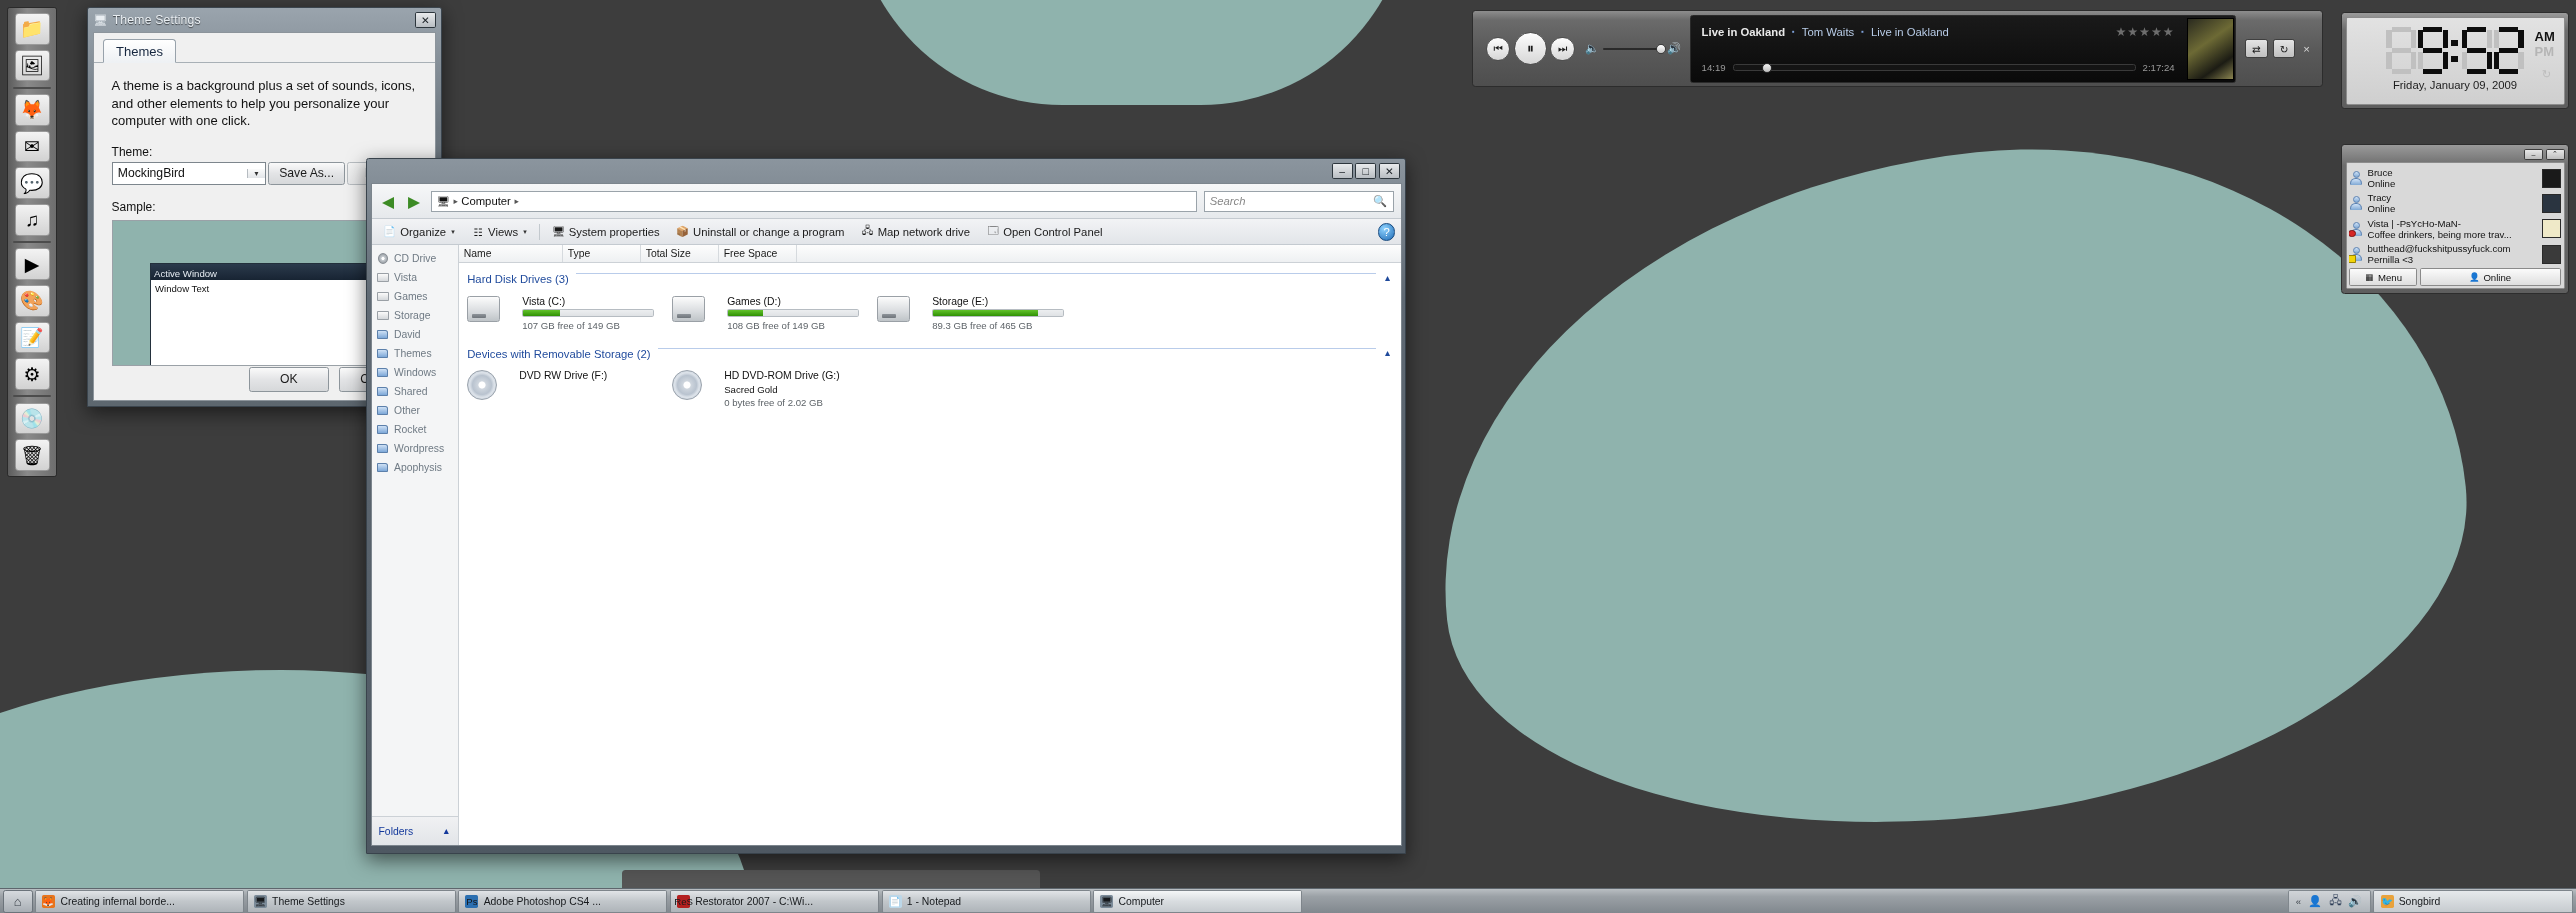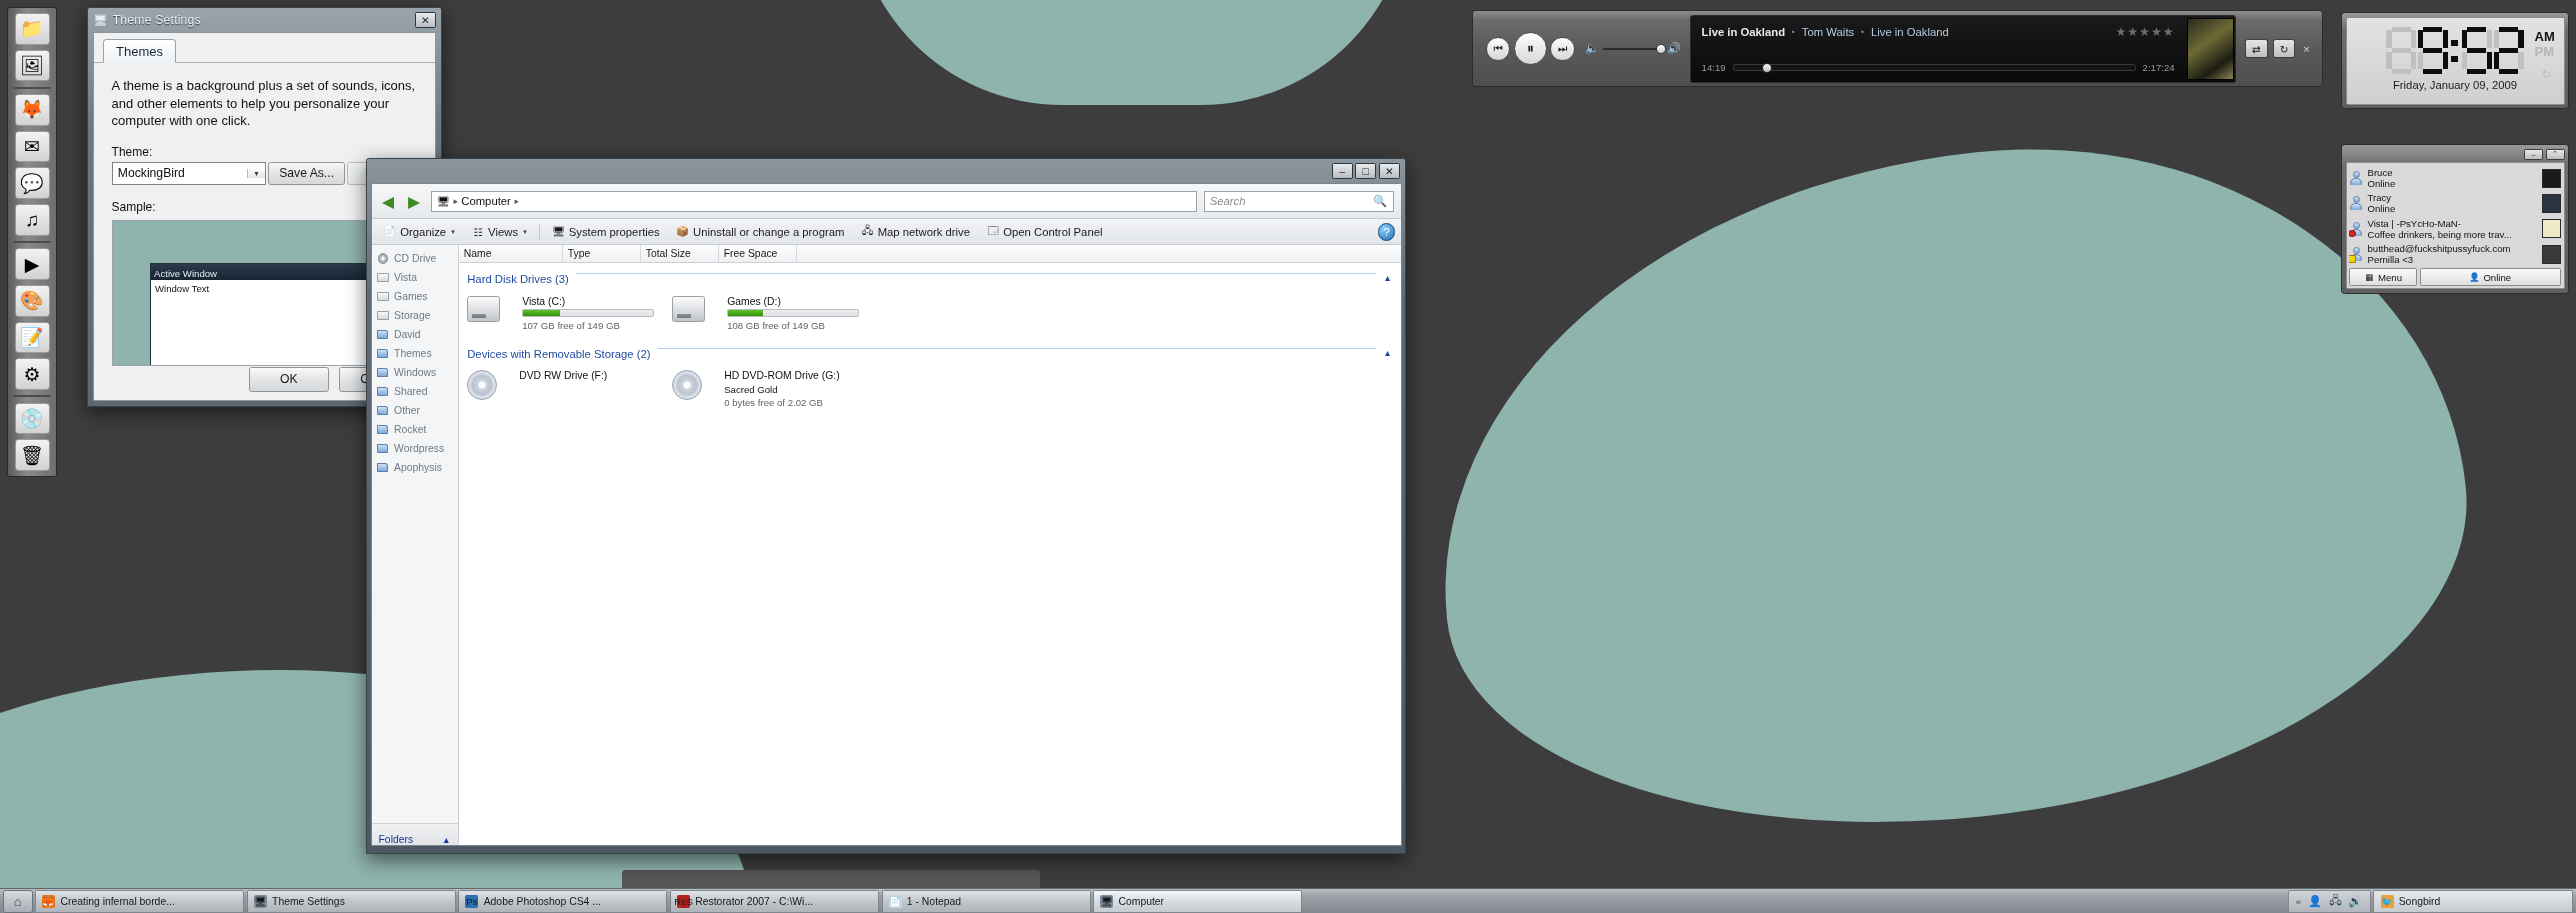--- a/index.html
+++ b/index.html
@@ -211,23 +211,23 @@
   .drive-glyph {
     width:12.2px; height:8.7px; background:linear-gradient(#fbfbfb,#d5d8db);
     border:0.9px solid #9aa0a6; border-radius:0.9px;
   }
   .cd-glyph {
     width:10.4px; height:10.4px; border-radius:50%;
     background:radial-gradient(circle,#fff 22%,#c9ced3 30%,#9aa0a6 75%);
     border:0.9px solid #8a9096;
   }
   #folders-bar {
-    height:22px; border-top:0.9px solid #ccd1d6;
+    height:29px; border-top:0.9px solid #ccd1d6;
     background:linear-gradient(#f0f1f3,#e2e5e8);
-    display:flex; align-items:flex-end; justify-content:space-between; padding:0 7px;
+    display:flex; align-items:center; justify-content:space-between; padding:0 7px;
     font-size:10.4px; color:#13389b;
   }
   #folders-caret { font-size:8.7px; color:#13389b; }
   #explorer-content { flex:1; background:#fff; display:flex; flex-direction:column; min-width:0; }
   #column-header {
     height:17.4px; display:flex; background:linear-gradient(#fdfdfd,#eef0f2);
     border-bottom:0.9px solid #ccd1d6; font-size:10.4px; color:#1a1a1a;
   }
   .col-head { padding:1.7px 5.2px; border-right:0.9px solid #d6dade; display:flex; align-items:center; }
   #files-area { flex:1; padding:5.2px 8.7px 0; overflow:hidden; }
@@ -662,20 +662,30 @@
               <div class="tile">
                 <div class="hdd-glyph"></div>
                 <div class="tile-info">
                   <div class="tile-name">Games (D:)</div>
                   <div class="bar-outer">
                     <div class="bar-inner" style="width: 27%;"></div>
                   </div>
                   <div class="tile-sub">108 GB free of 149 GB</div>
                 </div>
               </div>
+              <div class="tile">
+                <div class="hdd-glyph"></div>
+                <div class="tile-info">
+                  <div class="tile-name">Storage (E:)</div>
+                  <div class="bar-outer">
+                    <div class="bar-inner" style="width: 81%;"></div>
+                  </div>
+                  <div class="tile-sub">89.3 GB free of 465 GB</div>
+                </div>
+              </div>
             </div>
             <div class="group-header">
               <span class="group-title">Devices with Removable Storage (2)</span>
               <span class="group-rule"></span>
               <span class="group-collapse">▲</span>
             </div>
             <div class="tile-row">
               <div class="tile">
                 <div class="disc-glyph"></div>
                 <div class="tile-info">

